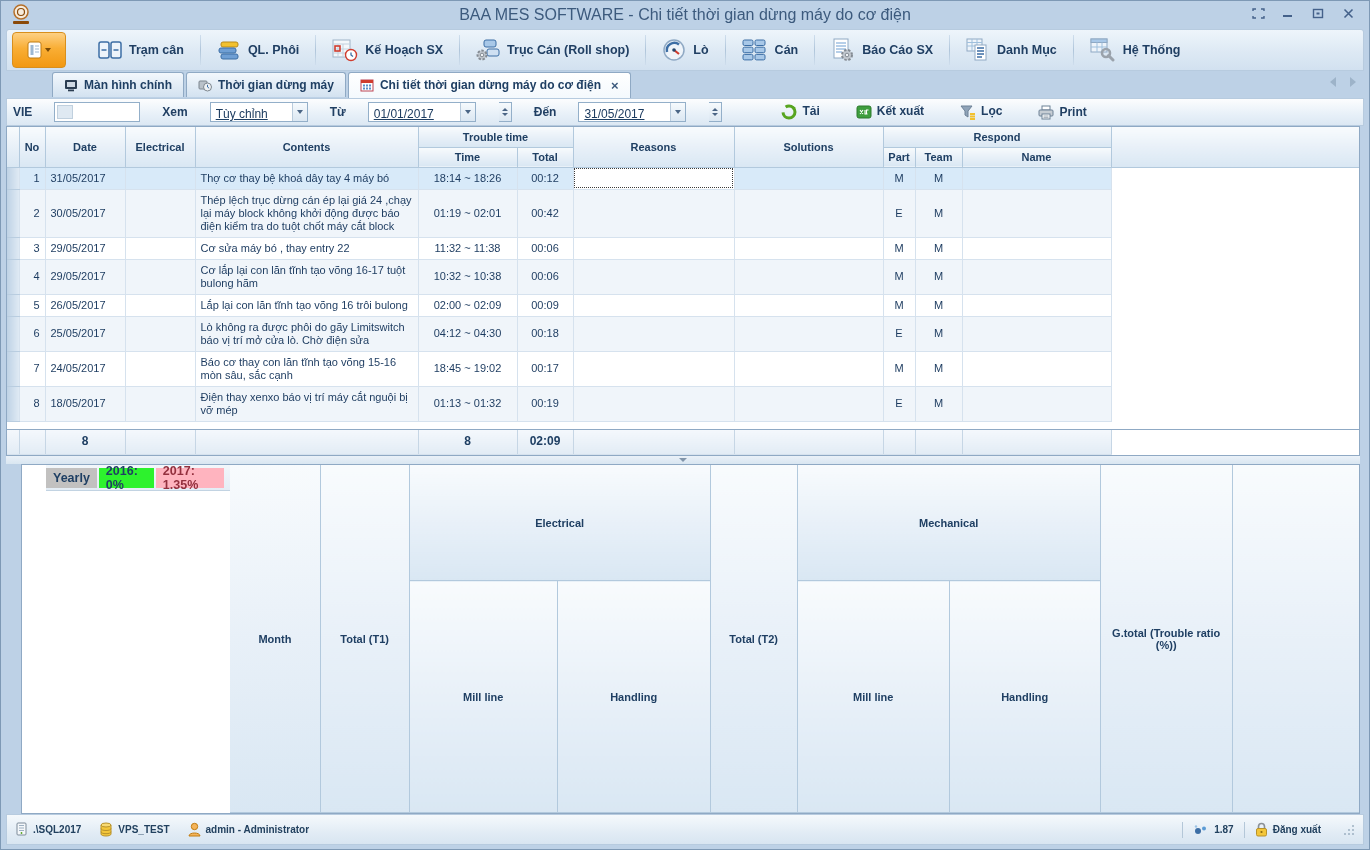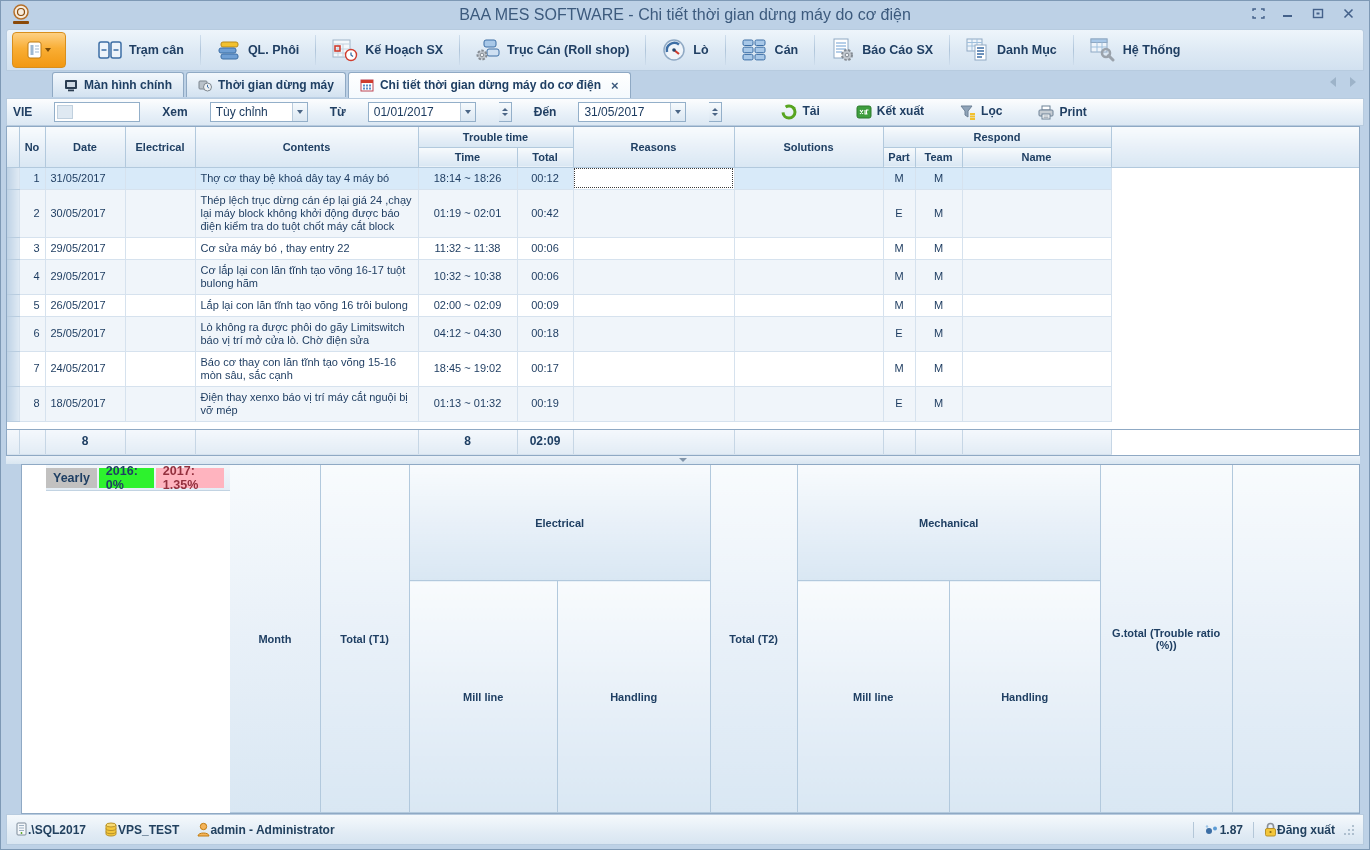--- a/index.html
+++ b/index.html
@@ -35,21 +35,21 @@
   .tab-nav { margin-left:auto; display:flex; gap:14px; padding:0 8px 6px 0; }
   .arr { width:0; height:0; border-top:5px solid transparent; border-bottom:5px solid transparent; }
   .arr.left  { border-right:6px solid #9db3c9; }
   .arr.right { border-left:6px solid #9db3c9; }
 
   
   .toolbar { position:absolute; top:97px; left:5px; right:5px; height:28px;
              background:linear-gradient(180deg,#fcfdfe,#e7f0f8 60%,#dce8f3);
              border:1px solid #b7cbdf; display:flex; align-items:center; gap:22px; padding:0 6px; }
   .lbl { font-weight:bold; font-size:12px; color:#203f63; }
-  .field { position:relative; height:20px; background:#fff; border:1px solid #93afc9; display:flex; align-items:center; }
+  .field { position:relative; height:20px; background:#fff; border:1px solid #93afc9; display:flex; align-items:flex-end;text-decoration:underline; }
   .vie-box { width:86px; }
   .vie-inner { position:absolute; left:2px; top:2px; width:16px; height:14px; background:#dfe9f2; border:1px solid #c0d0de; }
   .combo { width:98px; } .dateedit { width:108px; }
   .field .text { flex:1; padding:0 5px; font-size:12px; color:#1d3c60; }
   .dd-btn { width:15px; height:100%; border-left:1px solid #b9cbdc;
             background:linear-gradient(180deg,#f6fafd,#dbe7f2); display:flex; align-items:center; justify-content:center; }
   .tri-dn { width:0; height:0; border-left:3.5px solid transparent; border-right:3.5px solid transparent; border-top:4px solid #4a6585; }
   .spin-btn { width:13px; height:20px; border:1px solid #93afc9; border-left:none; margin-left:1px;
               background:linear-gradient(180deg,#f6fafd,#dbe7f2); display:flex; flex-direction:column; align-items:center; justify-content:center; gap:2px; }
   .tri-up-s { width:0; height:0; border-left:3px solid transparent; border-right:3px solid transparent; border-bottom:3.5px solid #4a6585; }
@@ -92,21 +92,21 @@
   .chip { height:20px; display:flex; align-items:center; padding:0 7px; font-weight:bold; font-size:12.5px; color:#1f3f63; }
   .chip.gray  { background:#c2c1c0; }
   .chip.green { background:#2df22d; }
   .chip.pink  { background:#ffb4bf; color:#93303e; }
   .white-space { flex:1; background:#fff; }
 
   
   .statusbar { position:absolute; top:813px; left:5px; right:5px; height:31px;
                background:linear-gradient(180deg,#f5f9fc,#e2ecf5 60%,#d8e5f1);
                border:1px solid #b7cbdf; display:flex; align-items:center; padding:0 8px; }
-  .st-item { display:flex; align-items:center; font-weight:bold; font-size:12px; color:#22415f; margin-right:18px; }
+  .st-item { display:flex; align-items:center; gap:5px; font-weight:bold; font-size:10px; color:#22415f; margin-right:18px; }
   .st-right { margin-left:auto; display:flex; align-items:center; }
   .st-sep { width:1px; height:16px; background:#b4c7d8; margin:0 10px; }
   .grip { width:12px; height:12px; margin-left:8px; }
   svg { display:block; }
 </style>
 </head>
 <body>
 
 <div class="window">
 
@@ -665,21 +665,21 @@
         <span>
             <svg width="16" height="12" viewBox="0 0 16 12">
               <circle cx="5" cy="7" r="3" fill="#3c6ea5"></circle>
               <circle cx="11" cy="4.5" r="2" fill="#5b9bd5"></circle>
               <circle cx="3" cy="2.5" r="1.2" fill="#9cc3e5"></circle>
             </svg>
           </span>
         <span>1.87</span>
       </div>
       <div class="st-sep"></div>
-      <div class="st-item" style="margin-right:0">
+      <div class="st-item" style="margin-right:14px">
         <span>
             <svg width="13" height="15" viewBox="0 0 13 15">
               <path d="M3.5 7 V4.5 a3 3 0 0 1 6 0 V7" fill="none" stroke="#8a9097" stroke-width="1.6"></path>
               <rect x="1.5" y="6.5" width="10" height="7.5" rx="1.5" fill="#f3c63a" stroke="#b8922a"></rect>
               <circle cx="6.5" cy="10" r="1.1" fill="#8a6a10"></circle>
             </svg>
           </span>
         <span>Đăng xuất</span>
       </div>
       <div class="grip">

